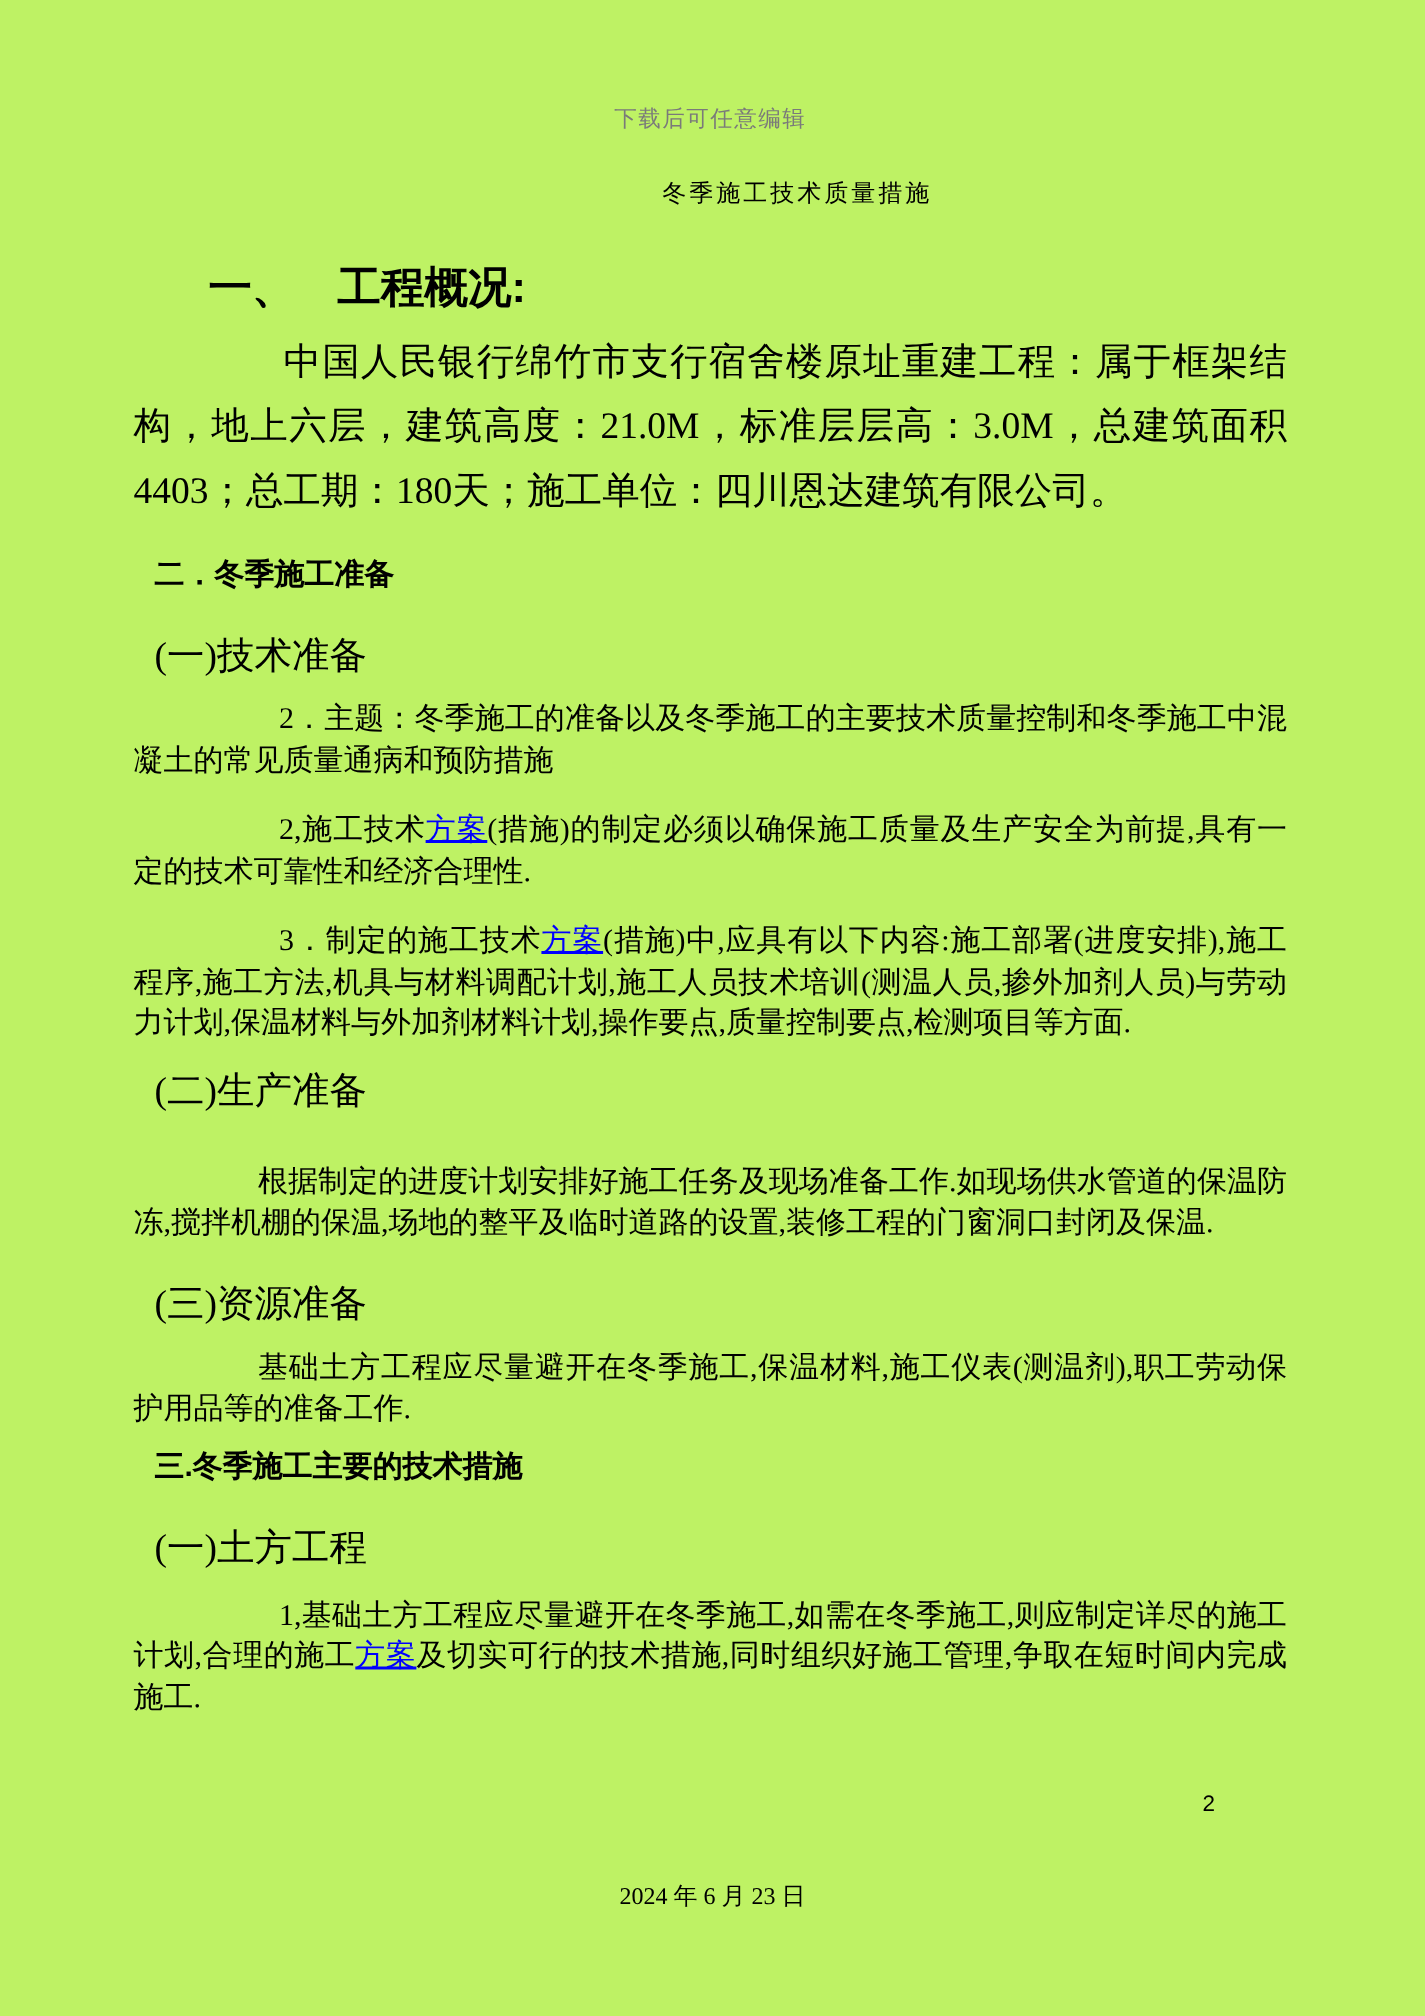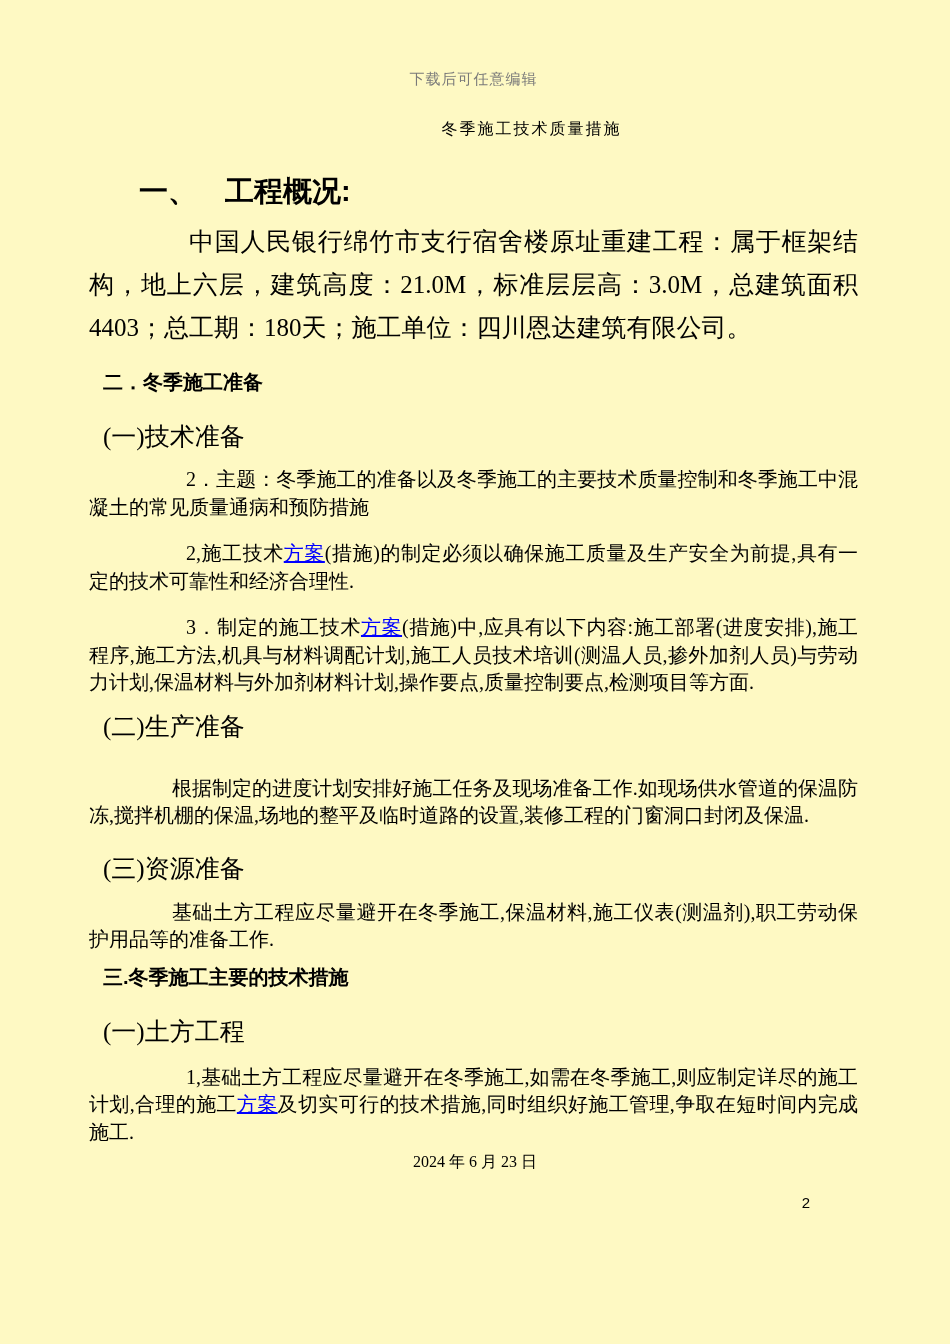--- a/index.html
+++ b/index.html
@@ -2,21 +2,21 @@
 <html><head>
 <meta charset="utf-8">
 <style>
   * { margin: 0; padding: 0; box-sizing: border-box; }
   html, body { background: #ffffff; }
   .page {
     position: relative;
     width: 950px;
     height: 1344px;
     margin: 0 auto;
-    background: #fef9c3;
+    background: #bef264;
     color: #000000;
     font-family: "Liberation Serif", "DejaVu Serif", serif;
     overflow: hidden;
   }
   .content { padding: 70px 92px 0 89px; }
 
   .watermark {
     text-align: center;
     font-size: 15px;
     color: #7a7a7a;
@@ -84,21 +84,21 @@
 
   .page-num {
     position: absolute;
     top: 1194px;
     right: 140px;
     font-size: 15px;
     font-family: "Liberation Sans", "DejaVu Sans", sans-serif;
   }
   .footer-date {
     position: absolute;
-    top: 1152px;
+    top: 1254px;
     left: 0;
     width: 100%;
     text-align: center;
     font-size: 16px;
   }
 </style>
 </head>
 <body>
 
 <div class="page">

